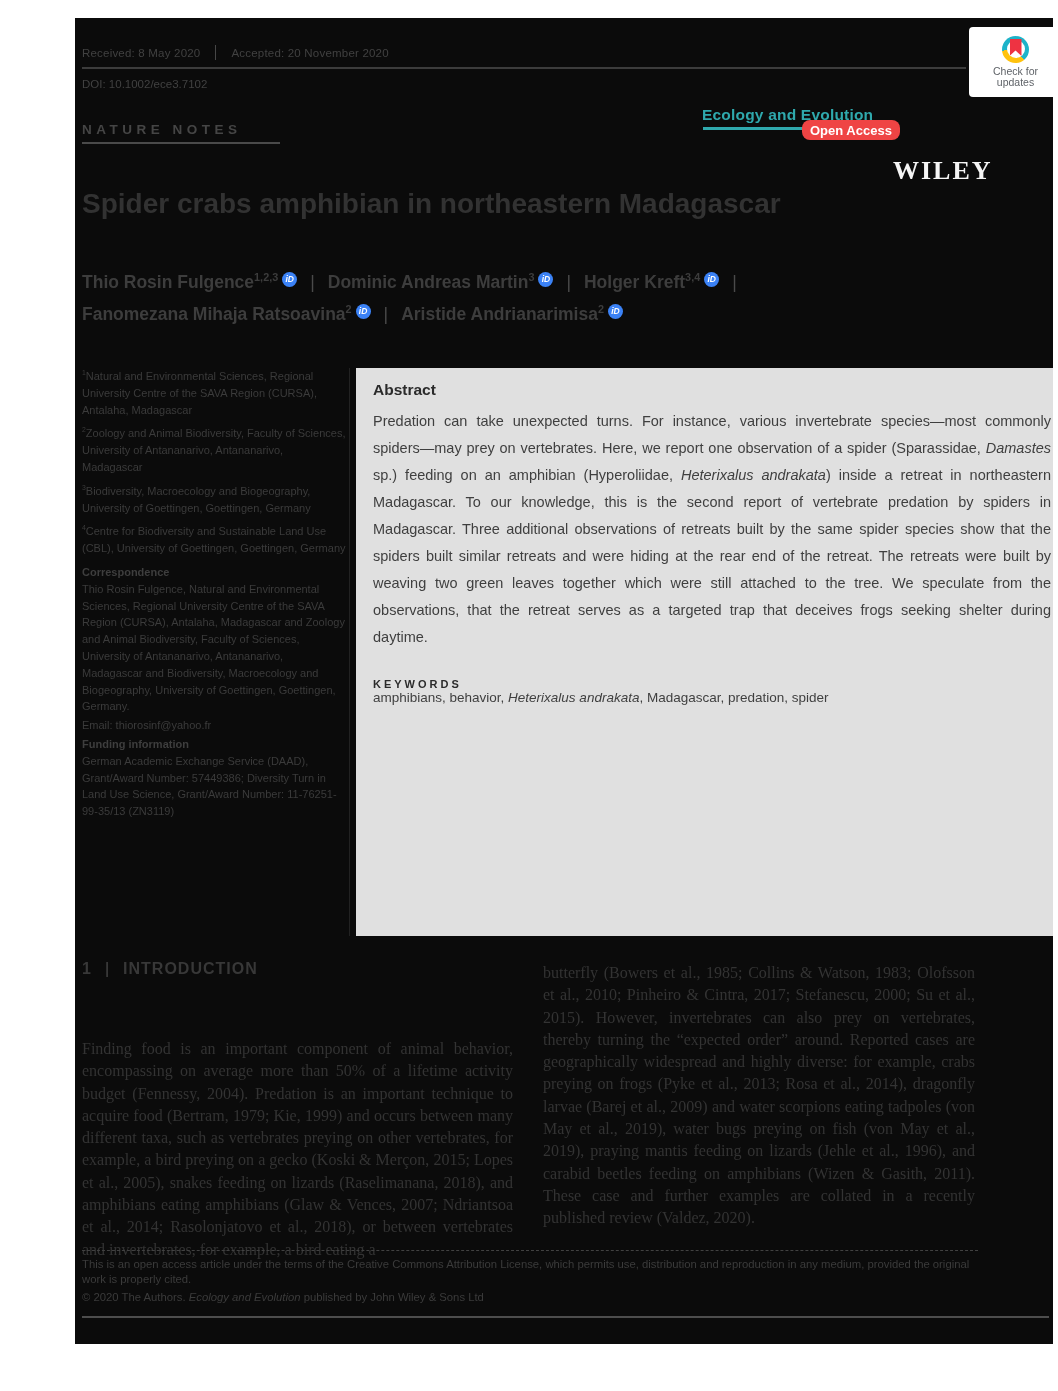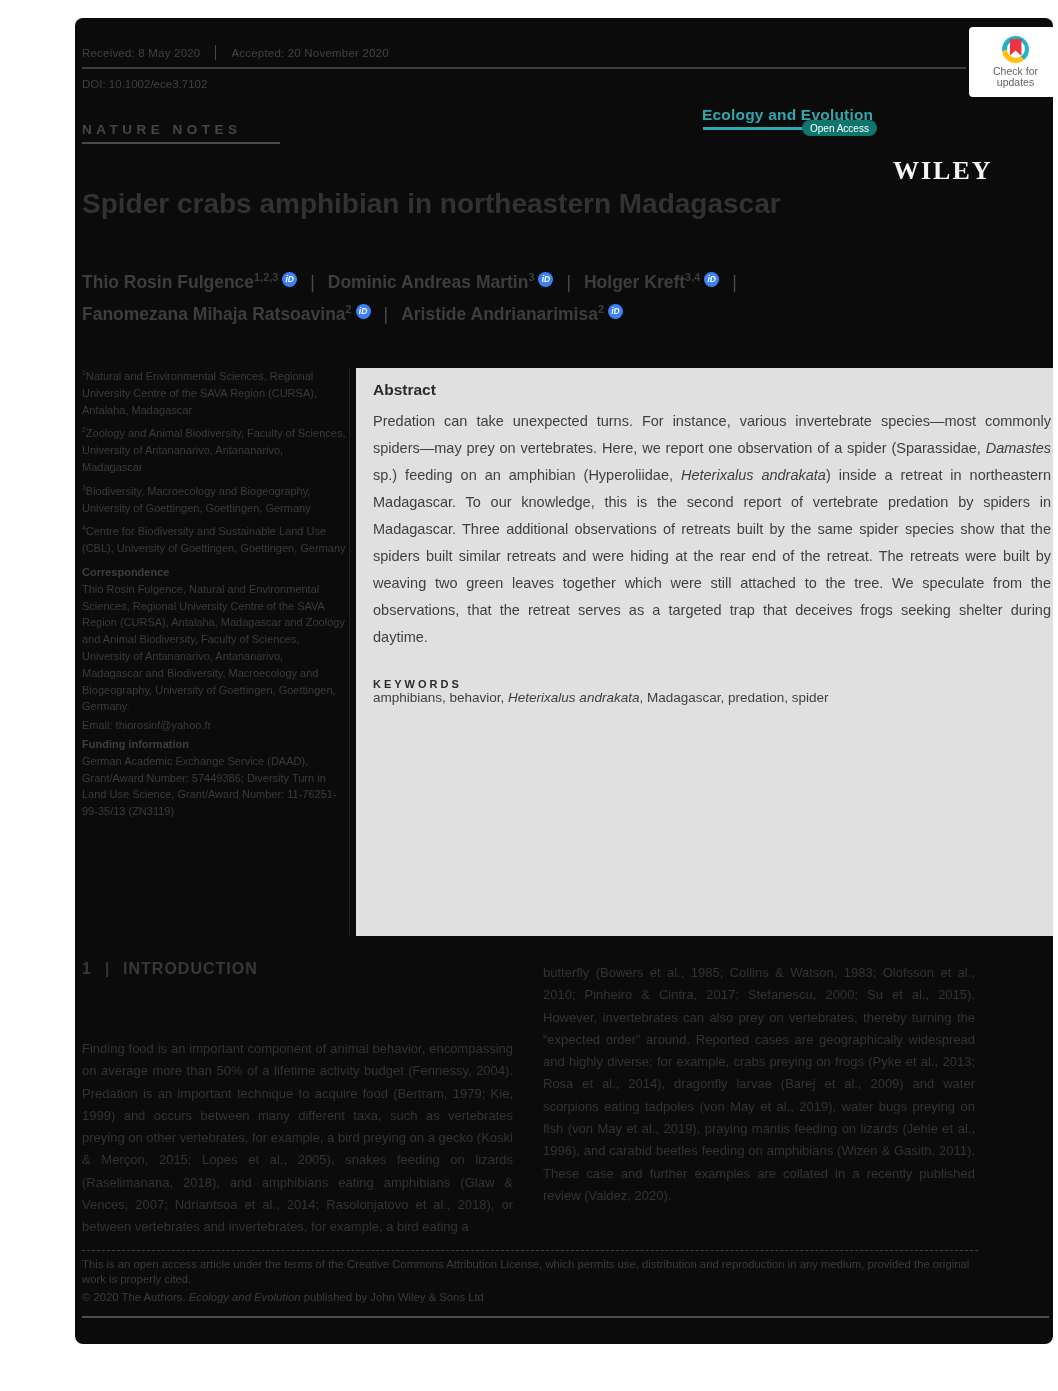--- a/index.html
+++ b/index.html
@@ -1,19 +1,19 @@
 <!DOCTYPE html>
 <html><head>
 <meta charset="utf-8">
 <style>
   html,body{margin:0;padding:0;}
   body{width:1058px;height:1391px;background:#ffffff;position:relative;
        font-family:"Liberation Sans",sans-serif;overflow:hidden;}
   .page{position:absolute;left:75px;top:18px;width:978px;height:1326px;
-        background:#0b0b0b;overflow:hidden;border-radius:8px;}
+        background:#0b0b0b;overflow:hidden;}
   .it{font-style:italic}
   sup{font-size:62%;line-height:0;}
 
   
   .received-row{position:absolute;left:7px;top:27px;display:flex;align-items:center;
                 font-size:11.5px;color:#414141;letter-spacing:.2px;}
   .vsep{width:1px;height:15px;background:#474747;margin:0 15px;}
   .header-rule{position:absolute;left:7px;top:49px;width:884px;height:2px;background:#3c3c3c;}
   .doi{position:absolute;left:7px;top:60px;font-size:11.5px;color:#414141;}
 
@@ -28,22 +28,22 @@
             clip-path:polygon(0 0,100% 0,100% 100%,50% 68%,0 100%);}
   .cfu-text{font-size:10.5px;line-height:11.5px;color:#5f6368;text-align:center;}
 
   .article-type{position:absolute;left:7px;top:104px;font-size:13.5px;font-weight:bold;
                 letter-spacing:4.5px;color:#454545;}
   .article-type-rule{position:absolute;left:7px;top:124px;width:198px;height:2px;background:#4a4a4a;}
 
   .journal-wordmark{position:absolute;left:627px;top:88px;font-size:15.5px;font-weight:bold;
                     color:#2fa9ad;letter-spacing:.2px;}
   .journal-rule{position:absolute;left:628px;top:109px;width:172px;height:2.5px;background:#2fa9ad;}
-  .open-access-pill{position:absolute;left:727px;top:102px;background:#0f766e;color:#ffffff;
-                    font-size:10px;font-weight:normal;padding:2.5px 8px;border-radius:8px;}
+  .open-access-pill{position:absolute;left:727px;top:102px;background:#ef4444;color:#ffffff;
+                    font-size:13px;font-weight:bold;padding:2.5px 8px;border-radius:8px;}
   .wiley{position:absolute;left:818px;top:90px;font-family:"Liberation Serif",serif;
          font-size:26px;font-weight:bold;color:#f5f5f5;letter-spacing:2px;margin-top:48px;}
 
   .title{position:absolute;left:7px;top:170px;font-size:28px;font-weight:bold;color:#323232;}
 
   .authors{position:absolute;left:7px;top:248px;width:830px;font-size:17.5px;font-weight:bold;
            color:#3d3d3d;line-height:32px;}
   .asep{font-weight:normal;color:#4a4a4a;padding:0 13px;}
   .orcid{display:inline-block;width:15px;height:15px;border-radius:50%;background:#3b82f6;
          color:#ffffff;font-size:8.5px;font-weight:bold;text-align:center;line-height:15px;
@@ -62,21 +62,21 @@
                 box-sizing:border-box;padding:13px 17px;color:#3f3f3f;}
   .abstract-heading{font-size:15.5px;font-weight:bold;color:#2b2b2b;margin-bottom:9px;}
   .abstract-text{font-size:14.5px;line-height:27px;text-align:justify;}
   .keywords-heading{margin-top:27px;font-size:11px;font-weight:bold;letter-spacing:3px;color:#2b2b2b;}
   .keywords{font-size:13.5px;color:#3f3f3f;}
 
   
   .section-heading{position:absolute;left:7px;top:942px;font-size:16px;font-weight:bold;
                    color:#383838;letter-spacing:1px;}
   .sh-sep{font-weight:normal;color:#4a4a4a;padding:0 13px;}
-  .body-col{position:absolute;font-size:13px;line-height:22.3px;text-align:justify;color:#333333;}
+  .body-col{position:absolute;font-size:16px;line-height:22.3px;text-align:justify;color:#333333;font-family:Liberation Serif, serif;}
   .col-left{left:7px;top:1020px;width:431px;}
   .col-right{left:468px;top:944px;width:432px;}
 
   
   .footnote{position:absolute;left:7px;top:1232px;width:896px;border-top:1px dashed #414141;
             padding-top:6px;font-size:11.3px;line-height:15px;color:#3b3b3b;}
   .copyright{margin-top:3px;}
   .footer-rule{position:absolute;left:7px;top:1298px;width:967px;height:2px;background:#4d4d4d;}
   .footer-bar{position:absolute;left:7px;top:1306px;width:967px;display:flex;align-items:center;
               font-size:11.5px;color:#3f3f3f;}

